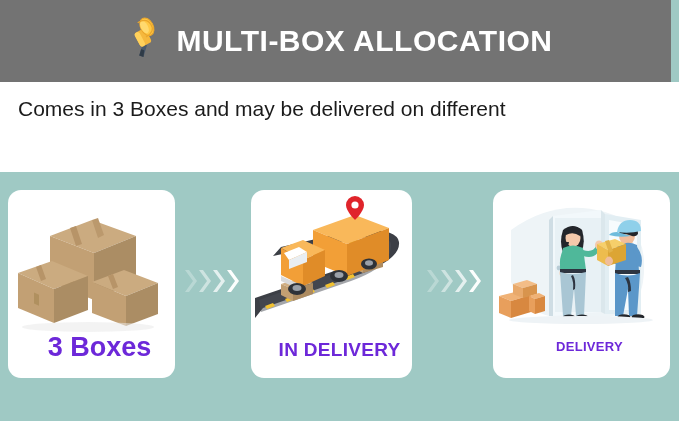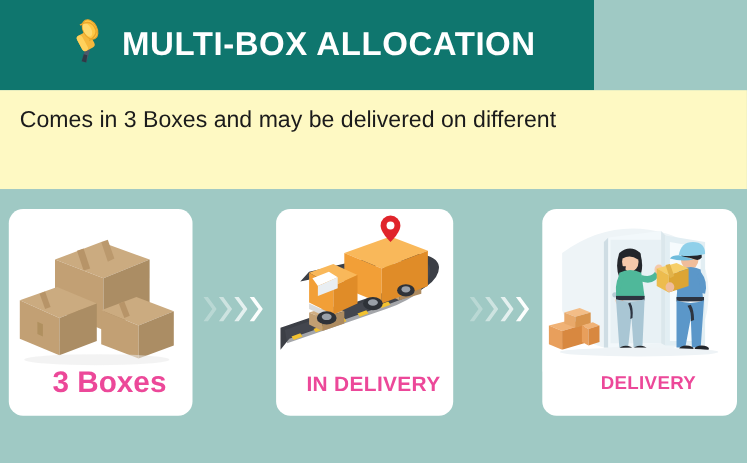--- a/index.html
+++ b/index.html
@@ -5,32 +5,32 @@
   html,body{margin:0;padding:0;}
   body{
     width:679px;height:421px;overflow:hidden;
     font-family:"Liberation Sans","DejaVu Sans",sans-serif;
     background:#9fc9c4;
   }
   .infographic{position:relative;width:679px;height:421px;background:#9fc9c4;}
 
   
   .header{
-    position:absolute;left:0;top:0;width:540px;height:82px;
-    background:#0f766e;display:flex;align-items:center;justify-content:center;
+    position:absolute;left:0;top:0;width:671px;height:82px;
+    background:#737373;display:flex;align-items:center;justify-content:center;
   }
   .pin-icon{width:50px;height:50px;margin-right:8px;flex:0 0 auto;}
   .header-title{
     color:#ffffff;font-size:30px;font-weight:bold;letter-spacing:0.5px;
     font-family:"Liberation Sans","DejaVu Sans",sans-serif;white-space:nowrap;
   }
 
   
   .subtitle-band{
-    position:absolute;left:0;top:82px;width:679px;height:90px;background:#fef9c3;
+    position:absolute;left:0;top:82px;width:679px;height:90px;background:#ffffff;
     box-sizing:border-box;padding:12px 18px 0 18px;
   }
   .subtitle-text{
     color:#1b1b1b;font-size:21px;line-height:30px;font-weight:normal;
     font-family:"Liberation Sans","DejaVu Sans",sans-serif;
   }
 
   
   .steps{
     position:absolute;left:0;top:172px;width:679px;height:249px;background:#9fc9c4;
@@ -38,26 +38,26 @@
   .card{
     position:absolute;top:18px;height:188px;background:#ffffff;border-radius:13px;
     display:flex;flex-direction:column;align-items:center;justify-content:flex-start;
     overflow:hidden;
   }
   .card-1{left:8px;width:167px;}
   .card-2{left:251px;width:161px;}
   .card-3{left:493px;width:177px;}
   .art{position:relative;width:100%;height:148px;}
   .card-label{
-    width:100%;text-align:center;color:#ec4899;font-weight:bold;
+    width:100%;text-align:center;color:#6d28d9;font-weight:bold;
     font-family:"Liberation Sans","DejaVu Sans",sans-serif;line-height:1;margin-left:16px;
   }
   .card-1 .card-label{font-size:27px;margin-top:-4px;}
   .card-2 .card-label{font-size:19px;margin-top:2px;letter-spacing:0.3px;}
-  .card-3 .card-label{font-size:17px;margin-top:2px;letter-spacing:0.3px;}
+  .card-3 .card-label{font-size:13px;margin-top:2px;letter-spacing:0.3px;}
 
   
   .chevrons{position:absolute;top:96px;display:flex;align-items:center;gap:1px;}
   .chev-1{left:184px;}
   .chev-2{left:426px;}
   .chev{display:block;}
 </style>
 </head>
 <body>
 

